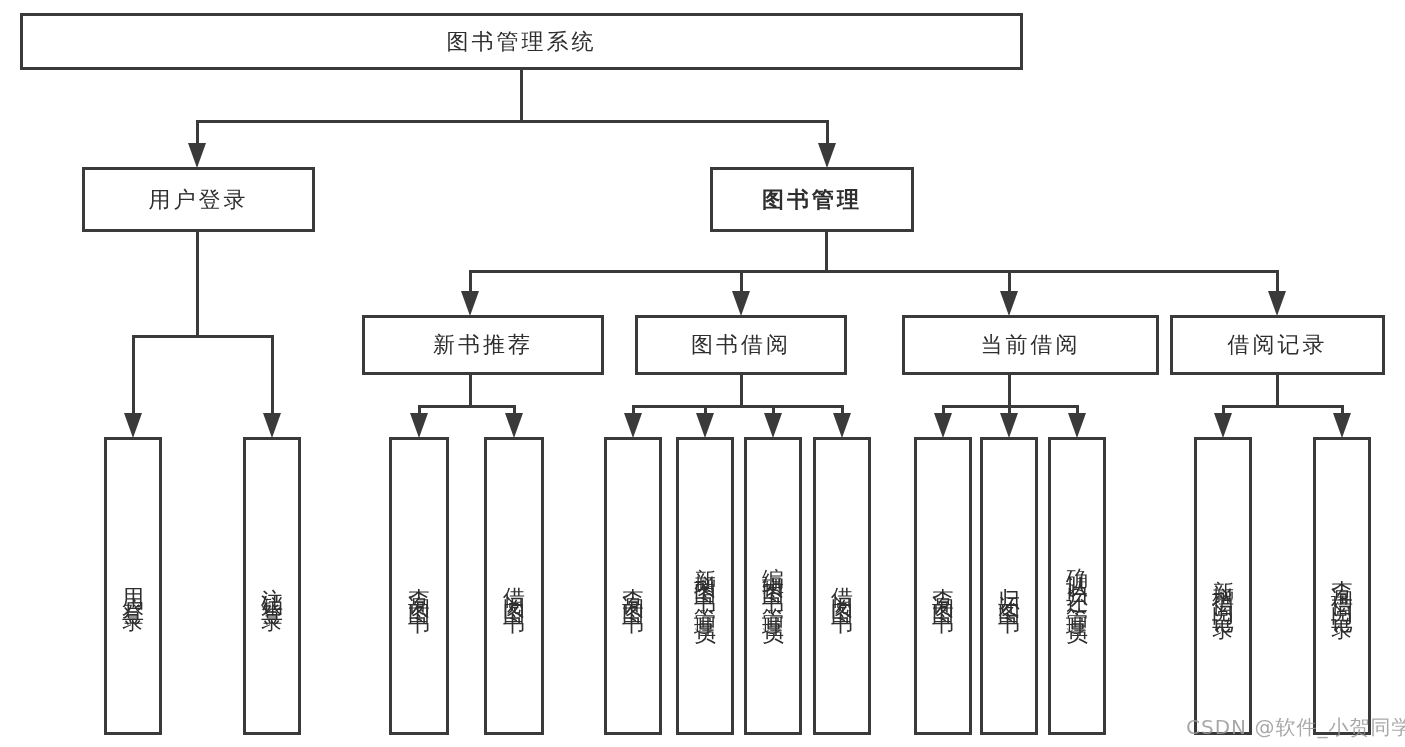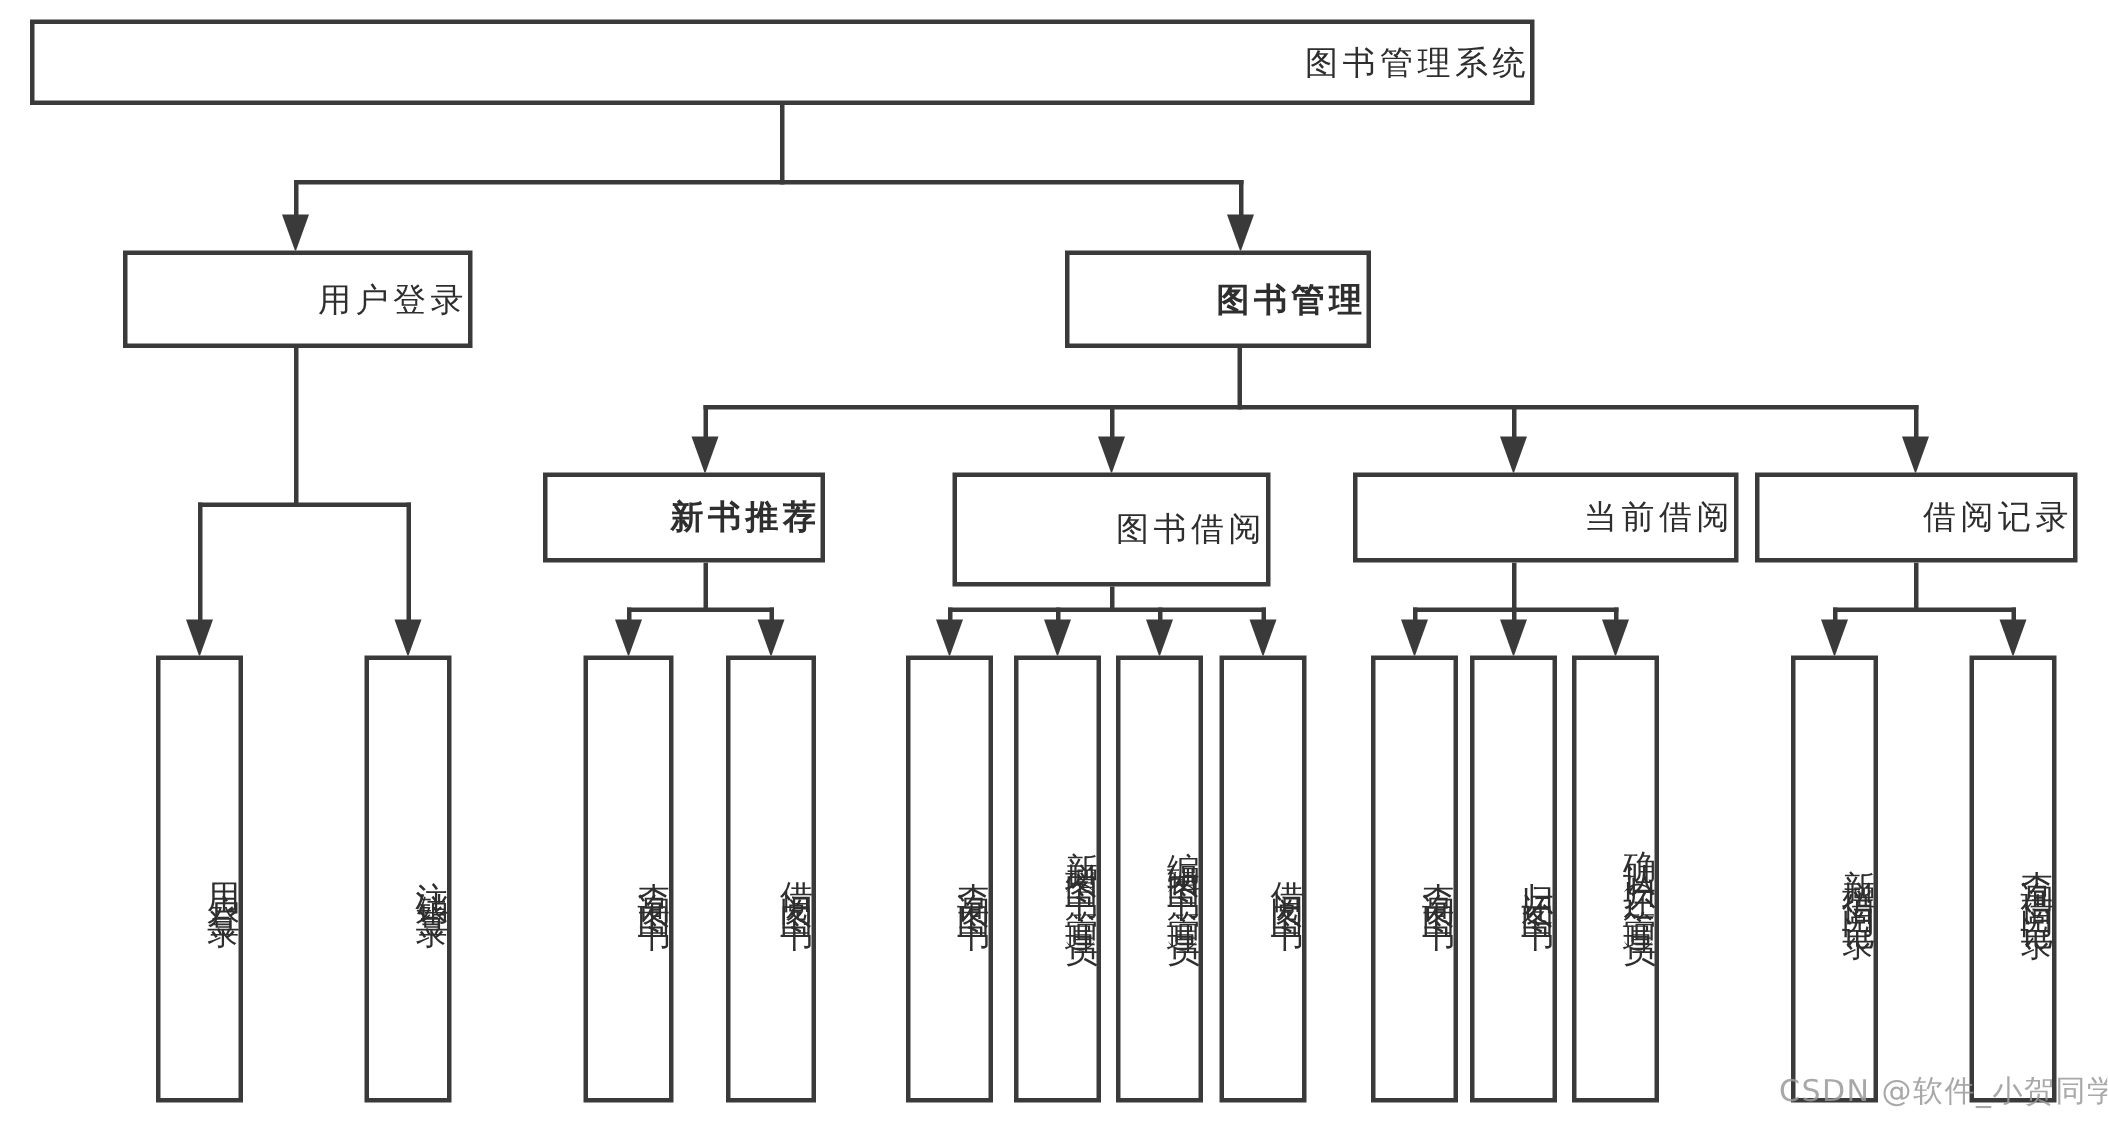--- a/index.html
+++ b/index.html
@@ -3,34 +3,34 @@
 <meta charset="utf-8">
 <style>
   html,body{margin:0;padding:0;background:#fff;}
   .canvas{
     position:relative;width:1405px;height:747px;background:#fff;overflow:hidden;
     font-family:"DejaVu Sans","Liberation Sans",sans-serif;color:#2e2e2e;
   }
   
   .box{
     position:absolute;box-sizing:border-box;background:#fff;
-    border:3px solid #3a3a3a;display:flex;align-items:center;justify-content:flex-end;
+    border:3px solid #3a3a3a;display:flex;align-items:center;justify-content:center;
   }
   .box .lbl{white-space:nowrap;}
   .h .lbl{font-size:22px;letter-spacing:3px;}
   .v .lbl{
     writing-mode:vertical-rl;text-orientation:mixed;
     font-size:22px;letter-spacing:8px;line-height:1;white-space:normal;
   }
   
   #n-root{left:20px;top:13px;width:1003px;height:57px;}
   #n-ul{left:82px;top:167px;width:233px;height:65px;}
   #n-bm{left:710px;top:167px;width:204px;height:65px;font-weight:bold;}
-  #n-nbr{left:362px;top:315px;width:188px;height:60px;font-weight:bold;}
-  #n-bb{left:635px;top:315px;width:212px;height:76px;}
+  #n-nbr{left:362px;top:315px;width:242px;height:60px;}
+  #n-bb{left:635px;top:315px;width:212px;height:60px;}
   #n-cb{left:902px;top:315px;width:257px;height:60px;}
   #n-br{left:1170px;top:315px;width:215px;height:60px;}
   .leaf{top:437px;height:298px;width:58px;}
   #l-user-login{left:104px;}
   #l-logout{left:243px;}
   #l-nbr-query{left:389px;width:60px;}
   #l-nbr-borrow{left:484px;width:60px;}
   #l-bb-query{left:604px;}
   #l-bb-add{left:676px;}
   #l-bb-edit{left:744px;}

